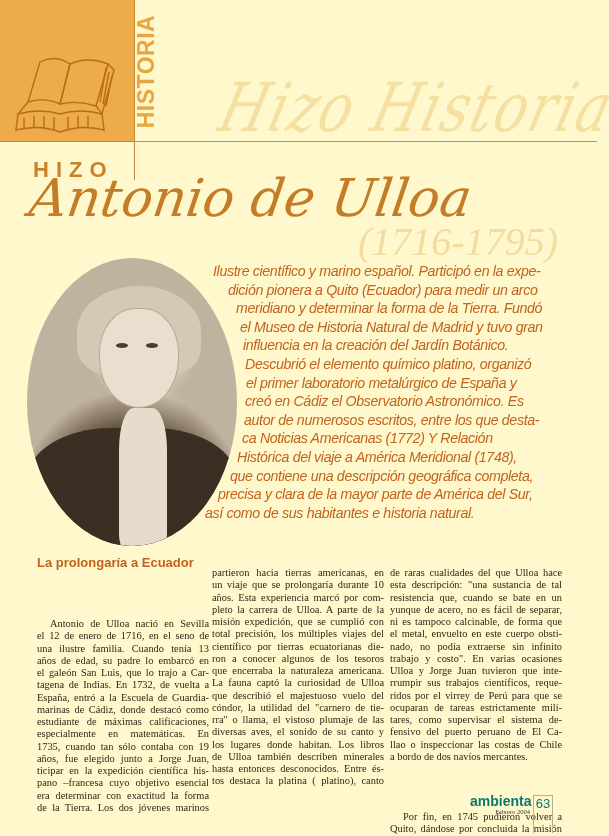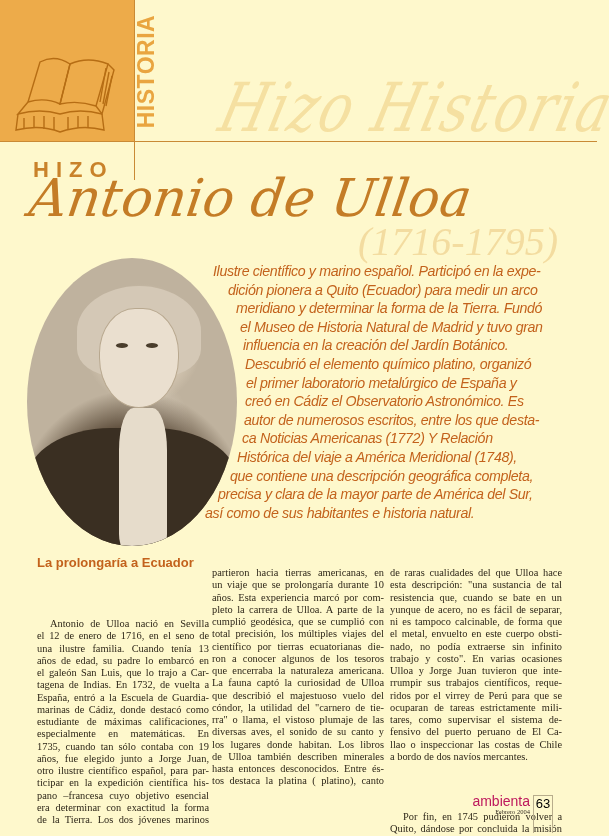--- a/index.html
+++ b/index.html
@@ -96,33 +96,33 @@
   .subhead {
     font-family: "Liberation Sans", sans-serif; font-weight: bold;
     font-size: 13px; line-height: 14px; color: #c3621c; margin-bottom: 0px;
     white-space: nowrap; text-align-last: left !important;
   }
   .indent { padding-left: 13px; margin-top: 48px; }
   .footer-brand {
     position: absolute; left: 470px; top: 795px; text-align: right; width: 60px;
   }
   .footer-brand .brand {
-    font-family: "Liberation Sans", sans-serif; font-weight: normal; font-size: 14px;
-    color: #be185d; line-height: 13px; display: block;
+    font-family: "Liberation Sans", sans-serif; font-weight: bold; font-size: 14px;
+    color: #0f766e; line-height: 13px; display: block;
   }
   .footer-brand .date {
     font-family: "Liberation Serif", serif; font-size: 6.5px; color: #3a3226; display: block;
   }
   .page-box {
     position: absolute; left: 533px; top: 795px; width: 20px; height: 38px;
     border: 1px solid #b8ad8c; border-bottom: none;
   }
   .page-box span {
     display: block; text-align: center;
-    font-family: "Liberation Sans", sans-serif; font-size: 13px; color: #000000; line-height: 16px;
+    font-family: "Liberation Sans", sans-serif; font-size: 13px; color: #0f766e; line-height: 16px;
   }
 </style>
 </head>
 <body>
 
 <div class="orange-block">
   <svg class="book-icon" viewBox="0 0 112 98">
     <g fill="none" stroke="#b66d14" stroke-width="1.4">
       <path d="M30 20 Q45 12 60 22 L50 62 Q35 55 18 60 Z"></path>
       <path d="M60 22 Q78 14 98 22 L86 64 Q68 58 50 62 Z"></path>
@@ -179,33 +179,32 @@
   <div>una ilustre familia. Cuando tenía 13</div>
   <div>años de edad, su padre lo embarcó en</div>
   <div>el galeón San Luis, que lo trajo a Car-</div>
   <div>tagena de Indias. En 1732, de vuelta a</div>
   <div>España, entró a la Escuela de Guardia-</div>
   <div>marinas de Cádiz, donde destacó como</div>
   <div>estudiante de máximas calificaciones,</div>
   <div>especialmente en matemáticas. En</div>
   <div>1735, cuando tan sólo contaba con 19</div>
   <div>años, fue elegido junto a Jorge Juan,</div>
-  <div>otro ilustre científico español, para par-</div>
   <div>ticipar en la expedición científica his-</div>
   <div>pano –francesa  cuyo objetivo esencial</div>
   <div>era determinar con exactitud la forma</div>
   <div>de la Tierra. Los dos jóvenes marinos</div>
 </div>
 
 <div class="col col2">
   <div>partieron hacia tierras americanas, en</div>
   <div>un viaje que se prolongaría durante 10</div>
   <div>años. Esta experiencia marcó por com-</div>
   <div>pleto la carrera de Ulloa. A parte de la</div>
-  <div>cumplió geodésica, que se cumplió con</div>
+  <div>misión expedición, que se cumplió con</div>
   <div>total precisión, los múltiples viajes del</div>
   <div>científico por tierras ecuatorianas die-</div>
   <div>ron a conocer algunos de los tesoros</div>
   <div>que encerraba la naturaleza americana.</div>
   <div>La fauna captó la curiosidad de Ulloa</div>
   <div>que describió el majestuoso vuelo del</div>
   <div>cóndor, la utilidad del "carnero de tie-</div>
   <div>rra" o llama, el vistoso plumaje de las</div>
   <div>diversas aves, el sonido de su canto y</div>
   <div>los lugares donde habitan.  Los libros</div>

